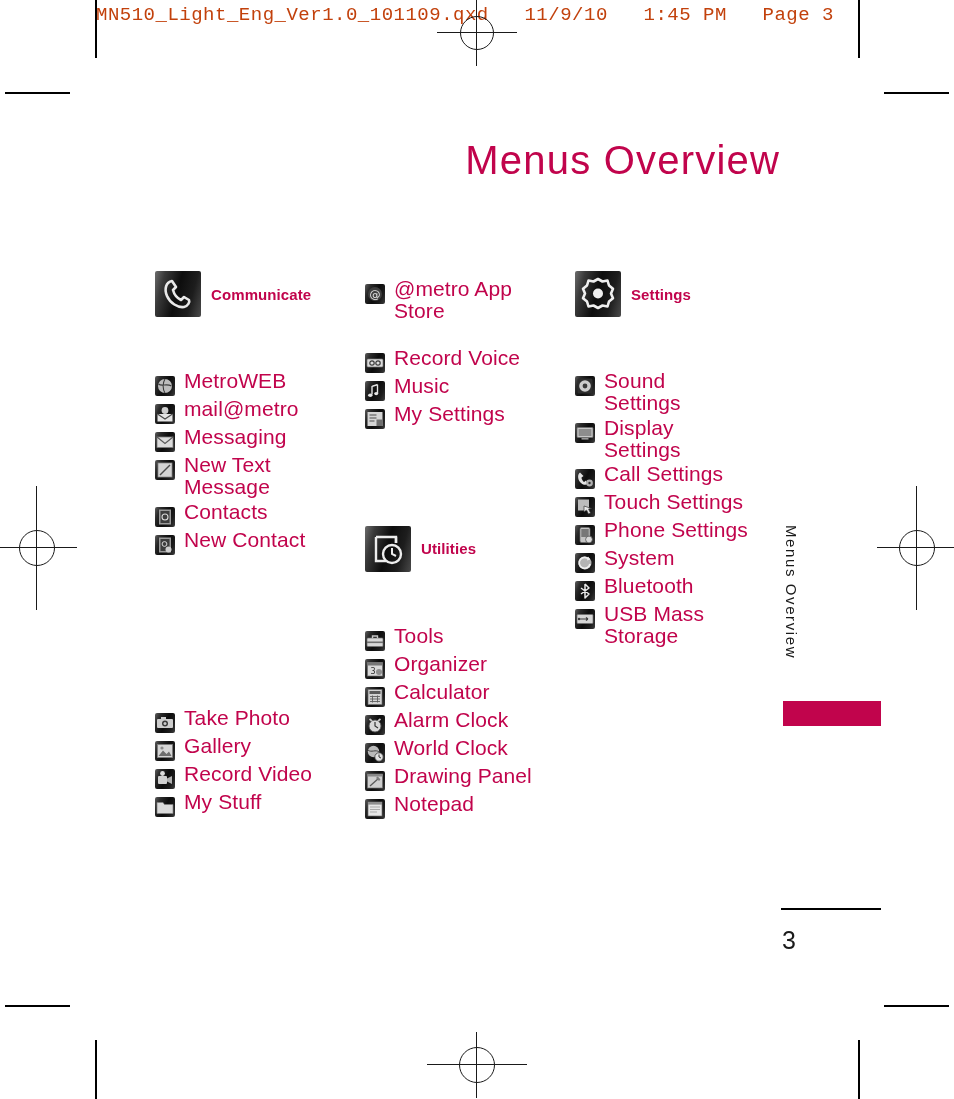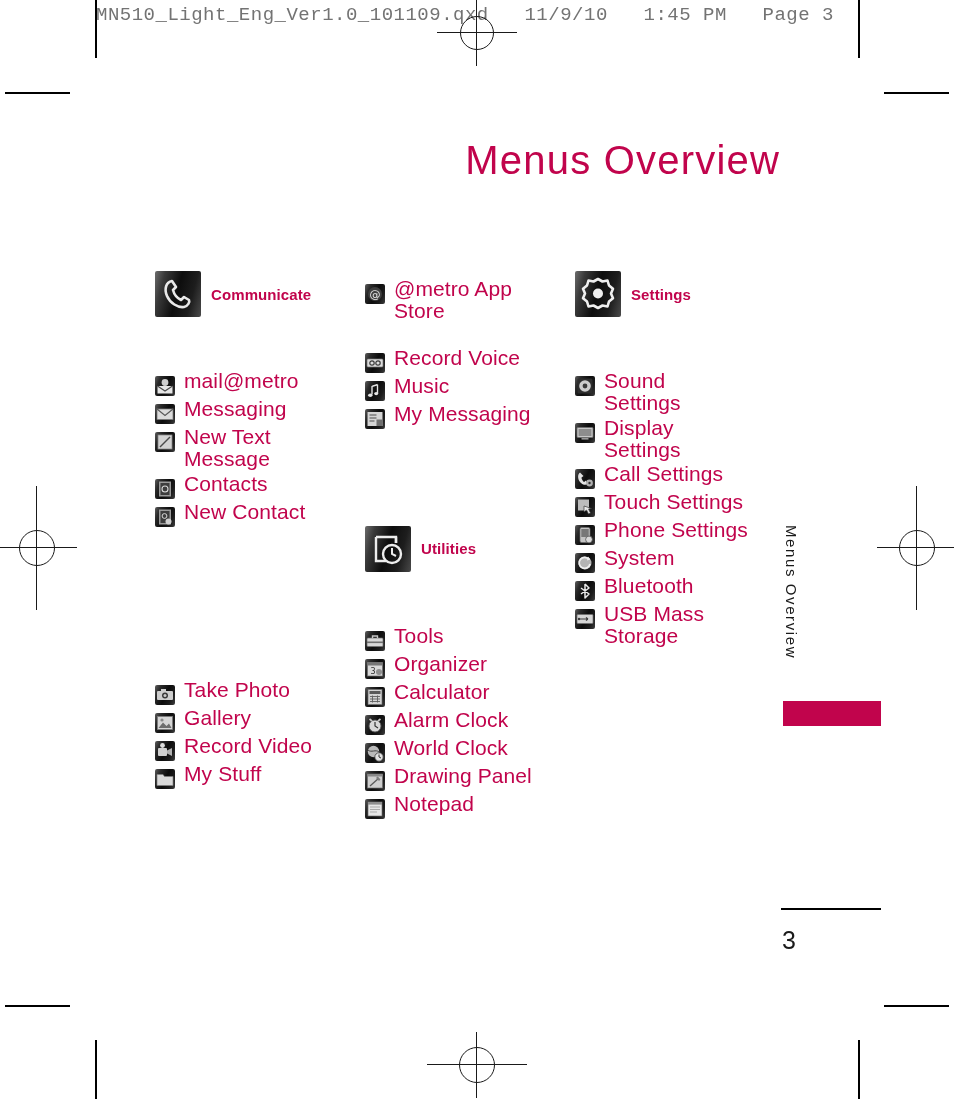--- a/index.html
+++ b/index.html
@@ -11,21 +11,21 @@
     overflow:hidden;
   }
 
   
   .prn-header{
     position:absolute;left:0;top:0;width:954px;height:40px;
   }
   .prn-header-text{
     position:absolute;left:96px;top:4px;
     font-family:"Liberation Mono","DejaVu Sans Mono",monospace;
-    font-size:19px;letter-spacing:.5px;color:#737373;white-space:pre;
+    font-size:19px;letter-spacing:.5px;color:#c2410c;white-space:pre;
   }
 
   
   .cmark{position:absolute;background:#000;}
   .cmark.h{height:1.6px;}
   .cmark.v{width:1.6px;}
 
   .regmark{position:absolute;width:1px;height:1px;}
   .regmark .rc{
     position:absolute;border:1.3px solid #1a1a1a;border-radius:50%;
@@ -161,20 +161,31 @@
         </div>
         <span class="ghead-label">Communicate</span>
       </div>
 
       <div class="gap-xl"></div>
 
       <div class="items">
 
 
 
+        <div class="item">
+          <div class="item-icon">
+            <span class="gly">
+                <svg viewBox="0 0 20 20">
+              <circle cx="10" cy="10" r="7" fill="#bdbdbd"></circle>
+              <path d="M3.5 8 C7 11 11 7 16.5 10 M10 3 C7.5 7 7.5 13 10 17" stroke="#3c3c3c" stroke-width="1.1" fill="none"></path>
+            </svg>
+              </span>
+          </div>
+          <span class="item-label">MetroWEB</span>
+        </div>
 
         <div class="item">
           <div class="item-icon">
             <span class="gly">
                 <svg viewBox="0 0 20 20">
               <circle cx="10" cy="6.5" r="3.4" fill="#cfcfcf"></circle>
               <rect x="2.5" y="10" width="15" height="7.5" fill="#e6e6e6"></rect>
               <path d="M2.5 10 L10 15 L17.5 10" stroke="#4a4a4a" stroke-width="1.1" fill="none"></path>
             </svg>
               </span>
@@ -350,21 +361,21 @@
         <div class="item">
           <div class="item-icon">
             <span class="gly">
                 <svg viewBox="0 0 20 20">
               <rect x="2.5" y="3" width="15" height="14" fill="#d4d4d4"></rect>
               <path d="M4.5 6 h7 M4.5 9 h7 M4.5 12 h5" stroke="#4d4d4d" stroke-width="1.2"></path>
               <rect x="11.5" y="10.5" width="6" height="6.5" fill="#6f6f6f"></rect>
             </svg>
               </span>
           </div>
-          <span class="item-label">My Messaging</span>
+          <span class="item-label">My Settings</span>
         </div>
       </div>
     </div>
 
     <div style="height:46px;"></div>
 
     <div class="group">
       <div class="group-head">
         <div class="ghead-icon">
           <span class="gly">

